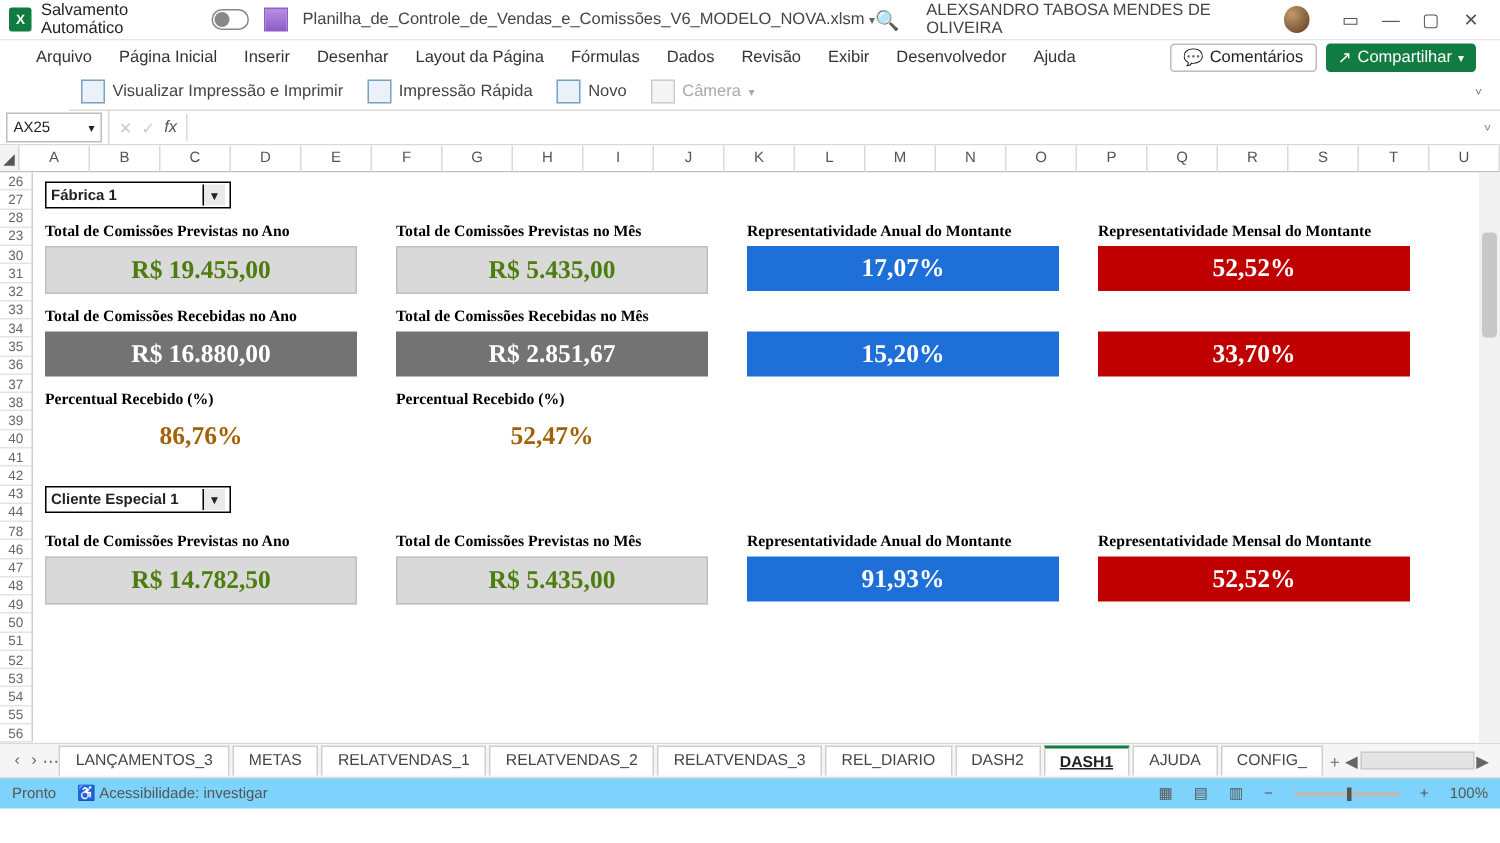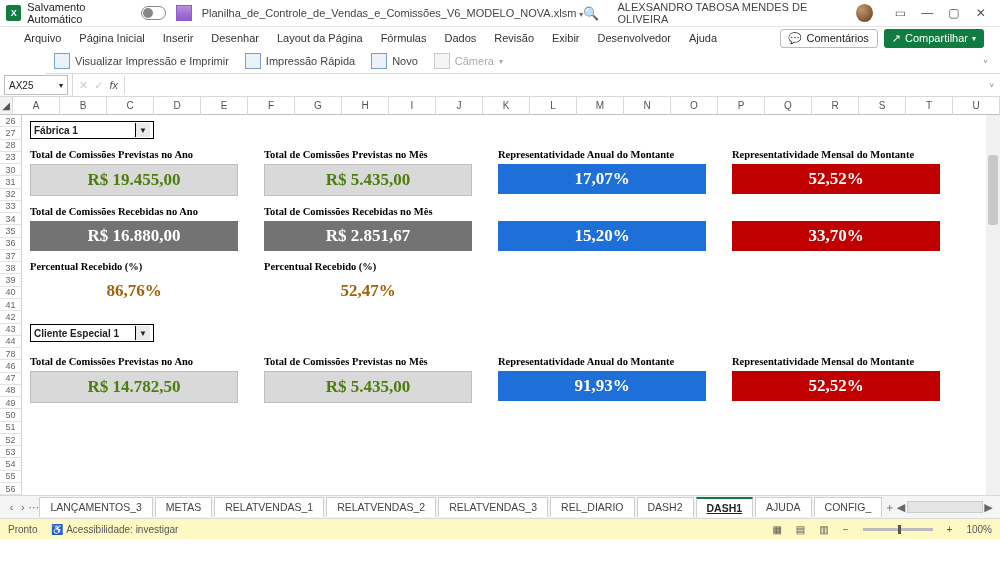--- a/index.html
+++ b/index.html
@@ -48,21 +48,21 @@
   .box-gray{background:#d9d9d9;color:#4d7c0f;border:1px solid #bfbfbf;}
   .box-amber{background:#737373;color:#fff;}
   .box-blue{background:#1f6fd8;color:#fff;}
   .box-red{background:#c00000;color:#fff;}
   .box-plain{background:#fff;color:#a16207;}
   .sec-gap{height:10px;}
   .tabstrip{display:flex;align-items:center;height:22px;border-top:1px solid #d9d9d9;background:#f5f5f5;padding:0 6px;gap:0;}
   .tab{padding:3px 10px;border:1px solid #cfcfcf;border-bottom:none;background:#fff;margin-right:2px;font-size:10.5px;color:#444;}
   .tab.active{background:#fff;border-top:2px solid #107c41;font-weight:bold;color:#222;text-decoration:underline;}
   .tab-ctrl{width:18px;text-align:center;color:#666;}
-  .status{display:flex;align-items:center;height:20px;background:#fef9c3;border-top:1px solid #d9d9d9;padding:0 8px;gap:14px;font-size:10px;color:#555;}
+  .status{display:flex;align-items:center;height:20px;background:#7dd3fc;border-top:1px solid #d9d9d9;padding:0 8px;gap:14px;font-size:10px;color:#555;}
   .status .spacer{flex:1;}
   .zoom-slider{width:70px;height:3px;background:#bbb;position:relative;}
   .zoom-slider::after{content:"";position:absolute;left:50%;top:-3px;width:3px;height:9px;background:#555;}
   .vscroll{position:absolute;right:0;top:0;bottom:0;width:14px;background:#f1f1f1;}
   .vscroll .thumb{position:absolute;left:2px;right:2px;top:40px;height:70px;background:#c8c8c8;border-radius:3px;}
 </style>
 </head>
 <body>
 
 <div class="titlebar">

